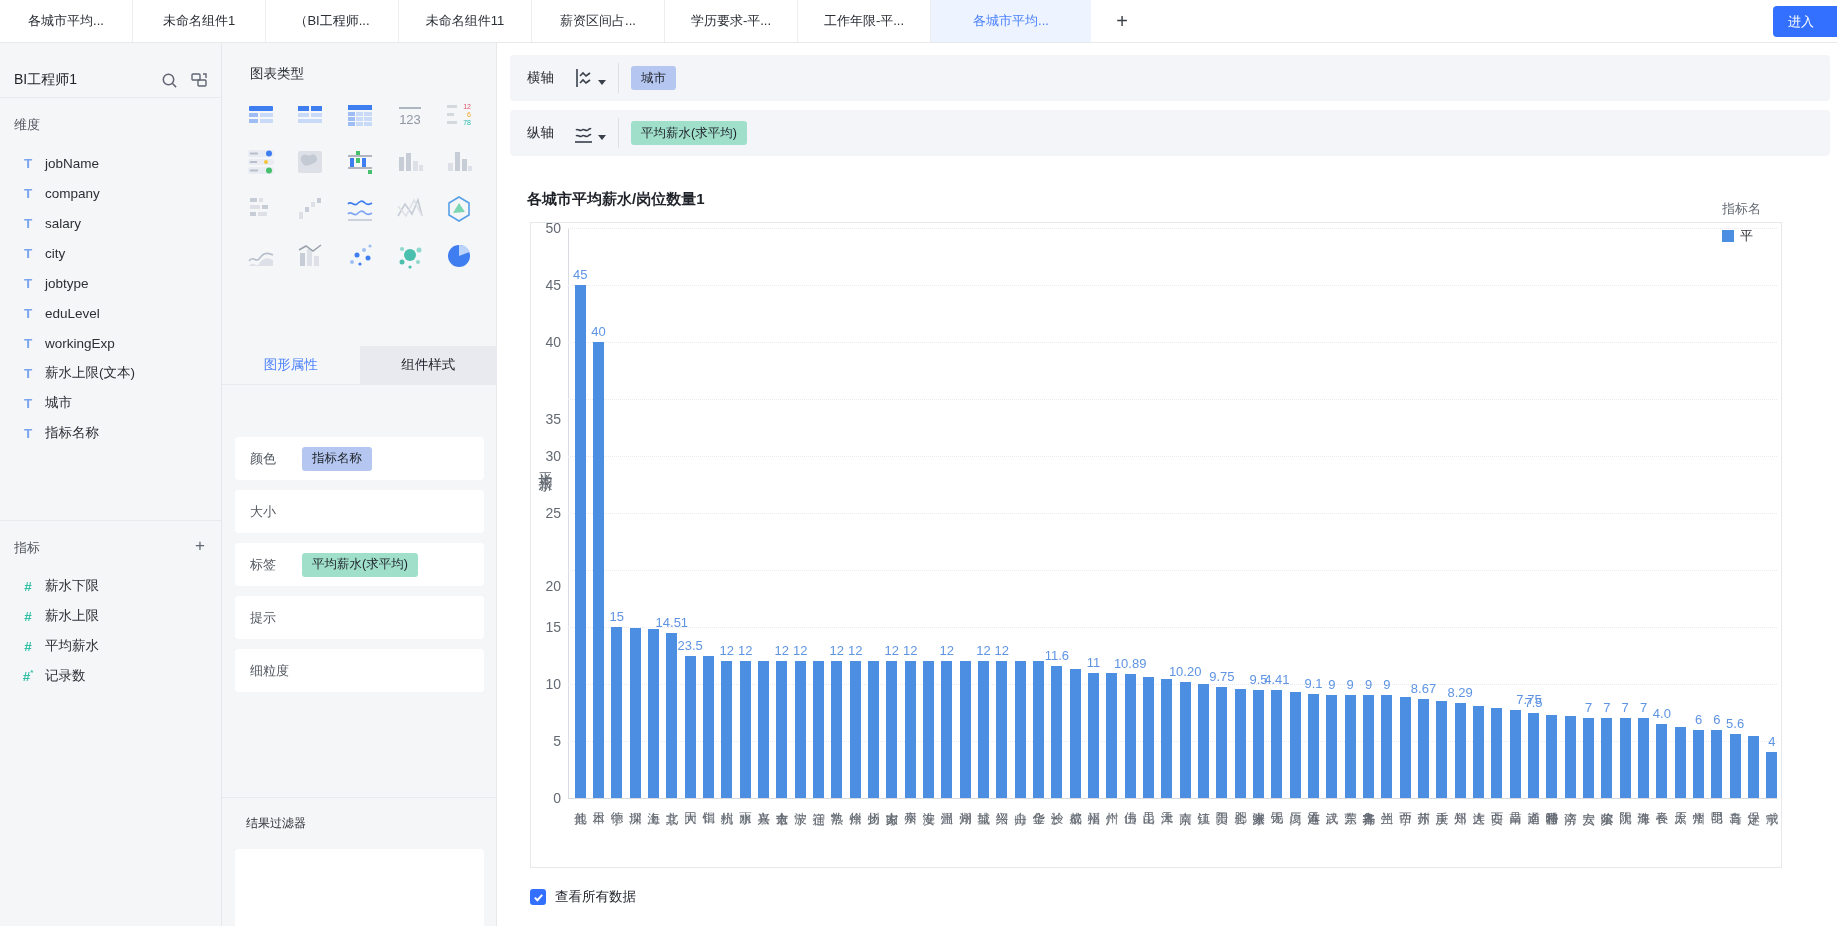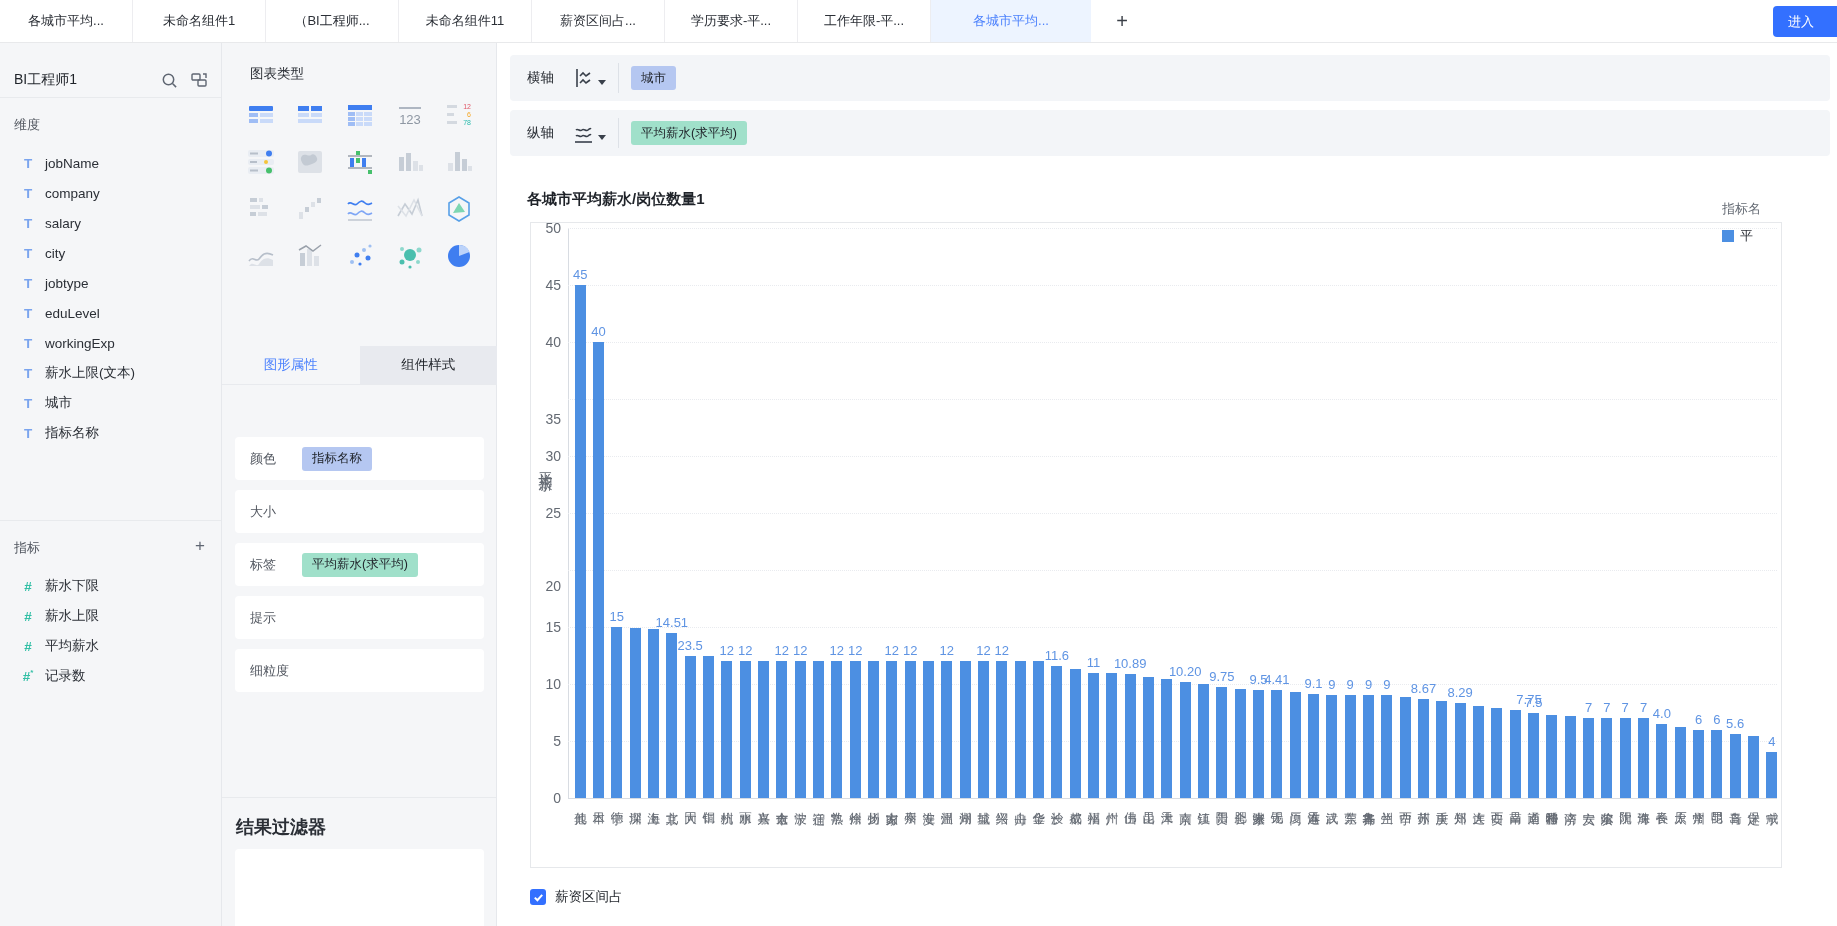--- a/index.html
+++ b/index.html
@@ -60,21 +60,21 @@
     align-items:center; padding:0 10px; cursor:pointer; font-size:13px; color:#2b2f36; }
   .chart-select svg.bars { width:15px; height:15px; margin-right:8px; }
   .chart-select .chev { margin-left:auto; }
   .prop-card { position:absolute; left:13px; width:249px; background:#fff; border-radius:4px;
     display:flex; align-items:center; padding:0 15px; }
   .prop-card .lbl { font-size:13px; color:#51565f; width:52px; flex:none; }
   .pill { height:24px; border-radius:3px; display:inline-flex; align-items:center;
     padding:0 10px; font-size:12.5px; color:#20242b; cursor:pointer; white-space:nowrap; }
   .pill.dim { background:#b5c7f1; }
   .pill.mea { background:#a0e0ca; }
-  .rf-head { position:absolute; left:14px; top:772px; font-size:18px; color:#2b2f36;font-weight:bold; }
+  .rf-head { position:absolute; left:24px; top:772px; font-size:12px; color:#2b2f36; }
   .rf-box { position:absolute; left:13px; top:806px; width:249px; height:77px;
     background:#fff; border-radius:4px 4px 0 0; }
 
   
   .main { position:absolute; left:497px; top:43px; width:1340px; height:883px;
     background:#fff; overflow:hidden; }
   .axis-row { position:absolute; left:13px; right:7px; height:46px; background:#f3f5f8;
     border-radius:4px; display:flex; align-items:center; }
   .axis-label { font-size:13.5px; color:#2b2f36; margin-left:17px; width:44px; flex:none; }
   .axis-icobtn { display:flex; align-items:center; cursor:pointer; margin-right:12px; }
@@ -656,16 +656,16 @@
         <span>平</span>
       </div>
     </div>
 
     <div class="check-row">
       <span class="checkbox">
         <svg width="11" height="11" viewBox="0 0 11 11" fill="none" stroke="#fff" stroke-width="2">
             <path d="M1.8 5.6l2.6 2.6 4.8-5.4"></path>
           </svg>
       </span>
-      <span class="check-label">薪资区间占</span>
+      <span class="check-label">查看所有数据</span>
     </div>
   </main>
 </div>
 
 </body></html>

